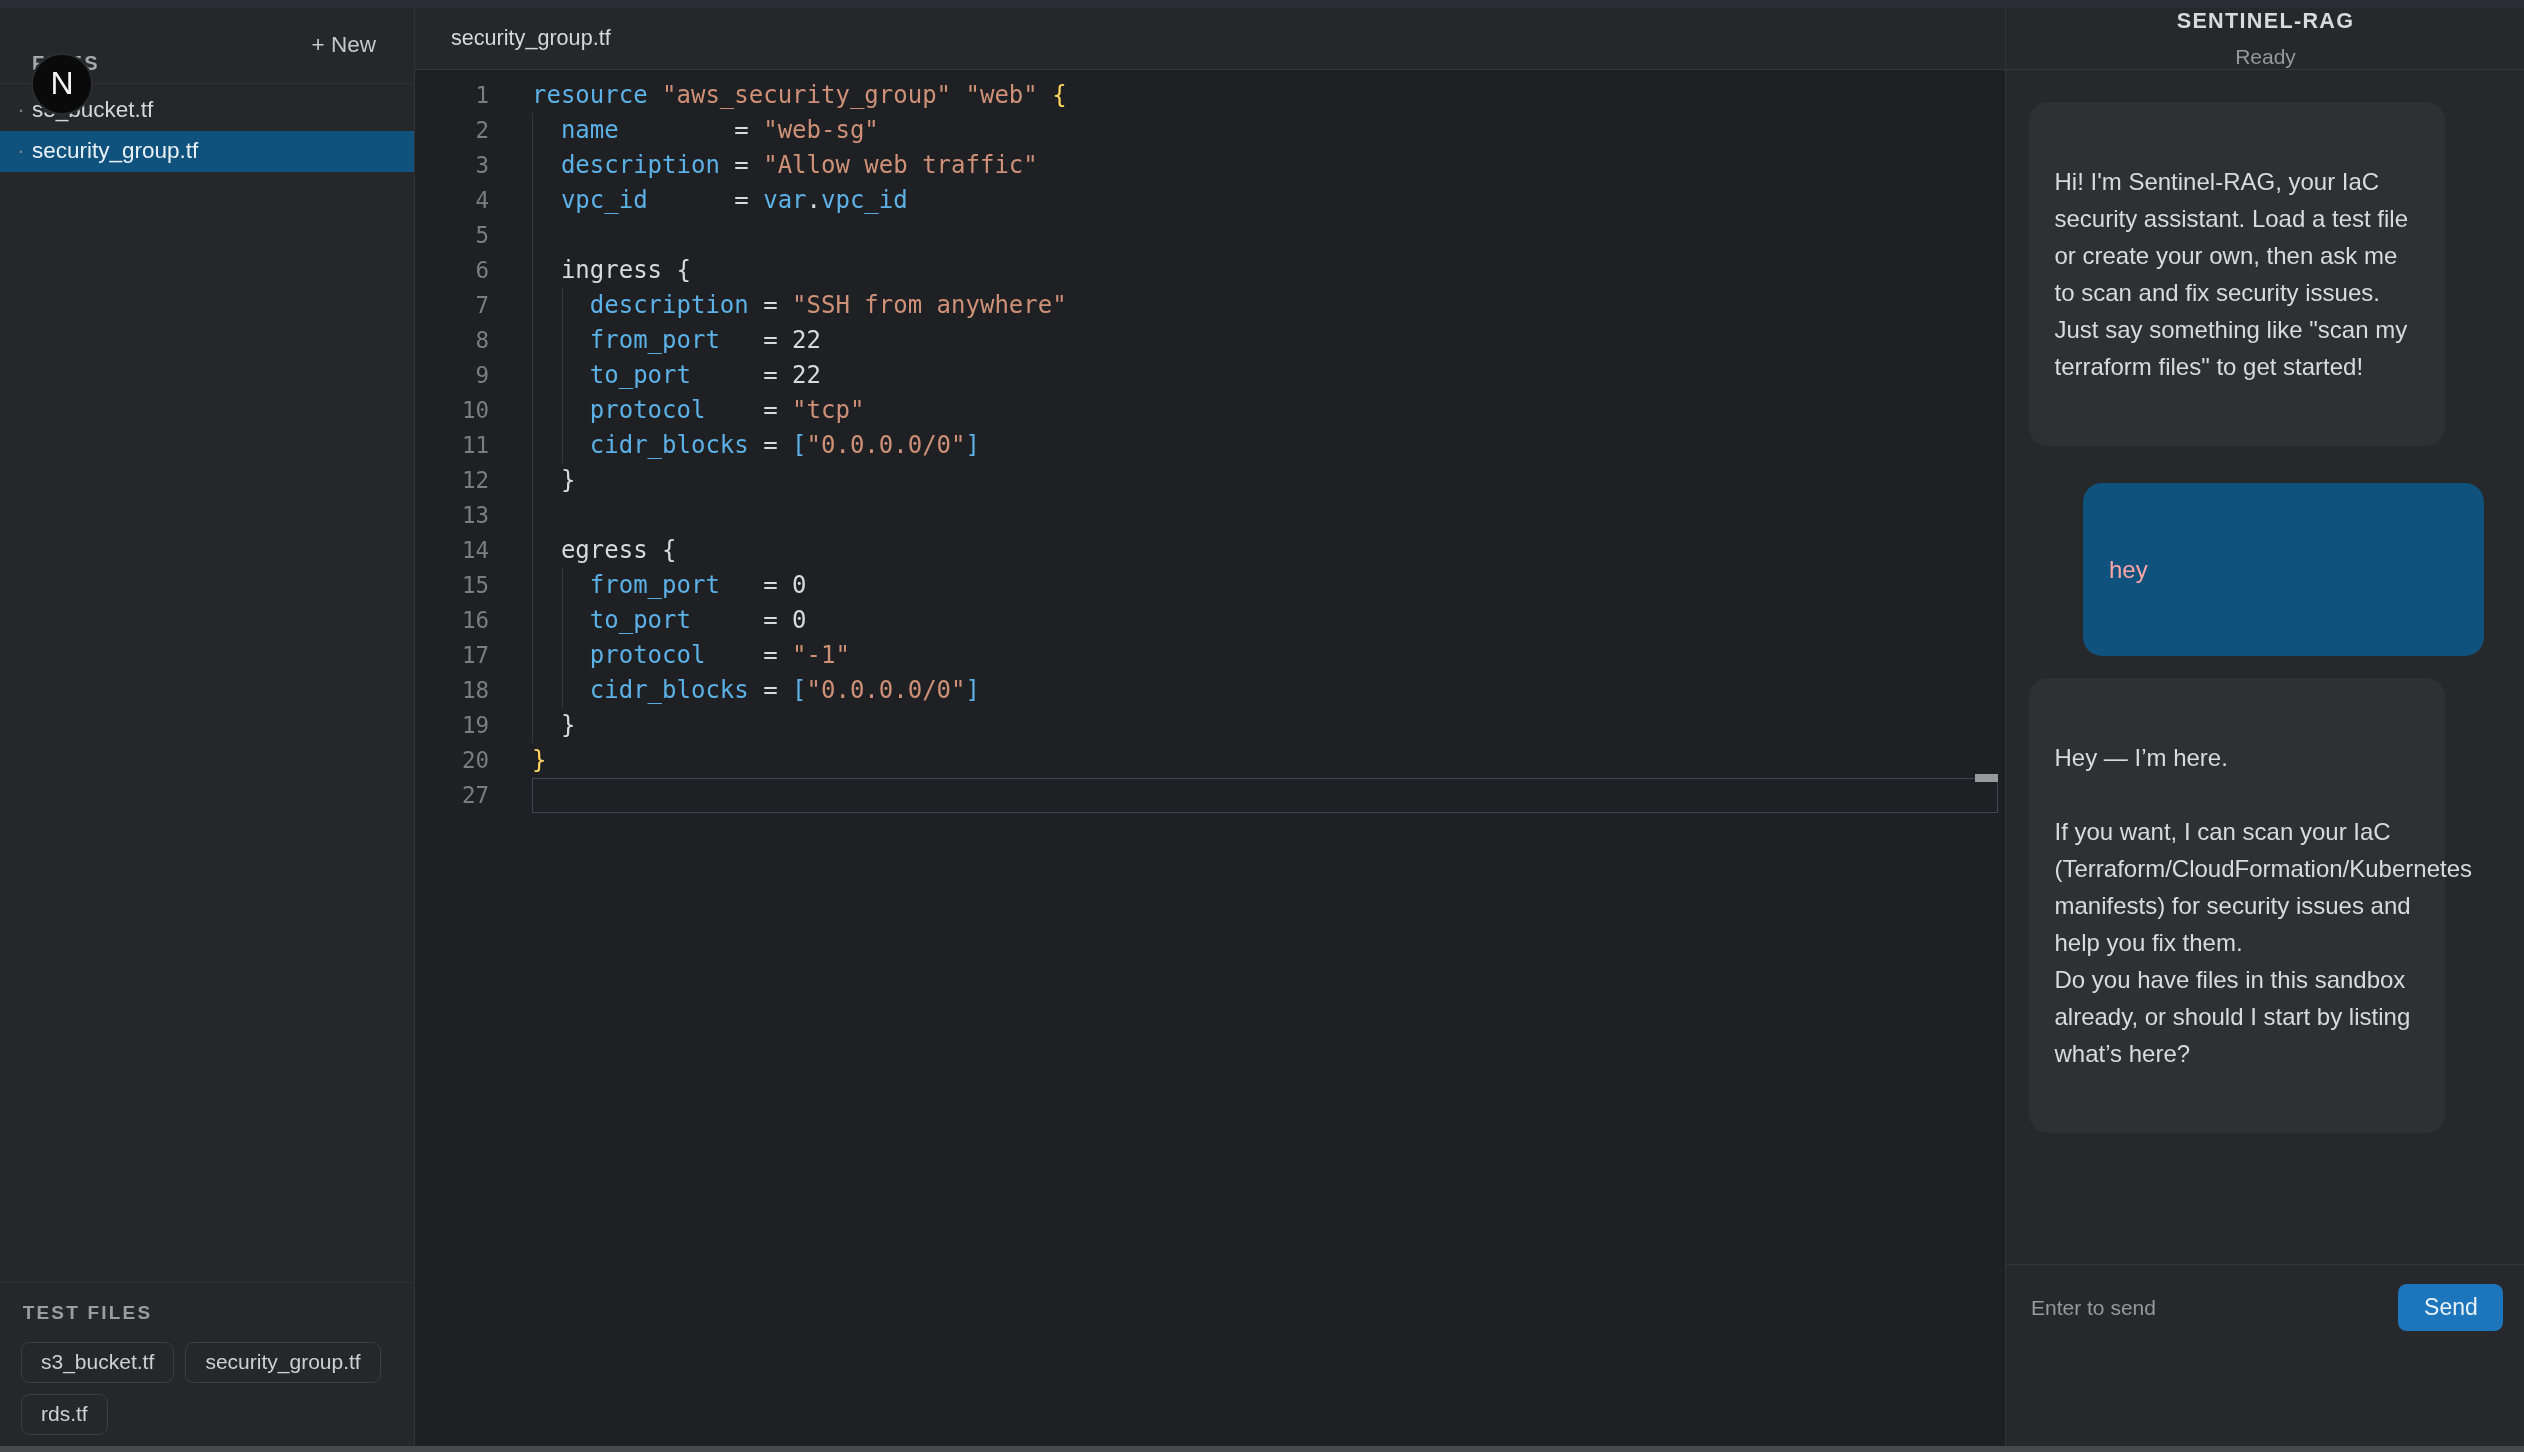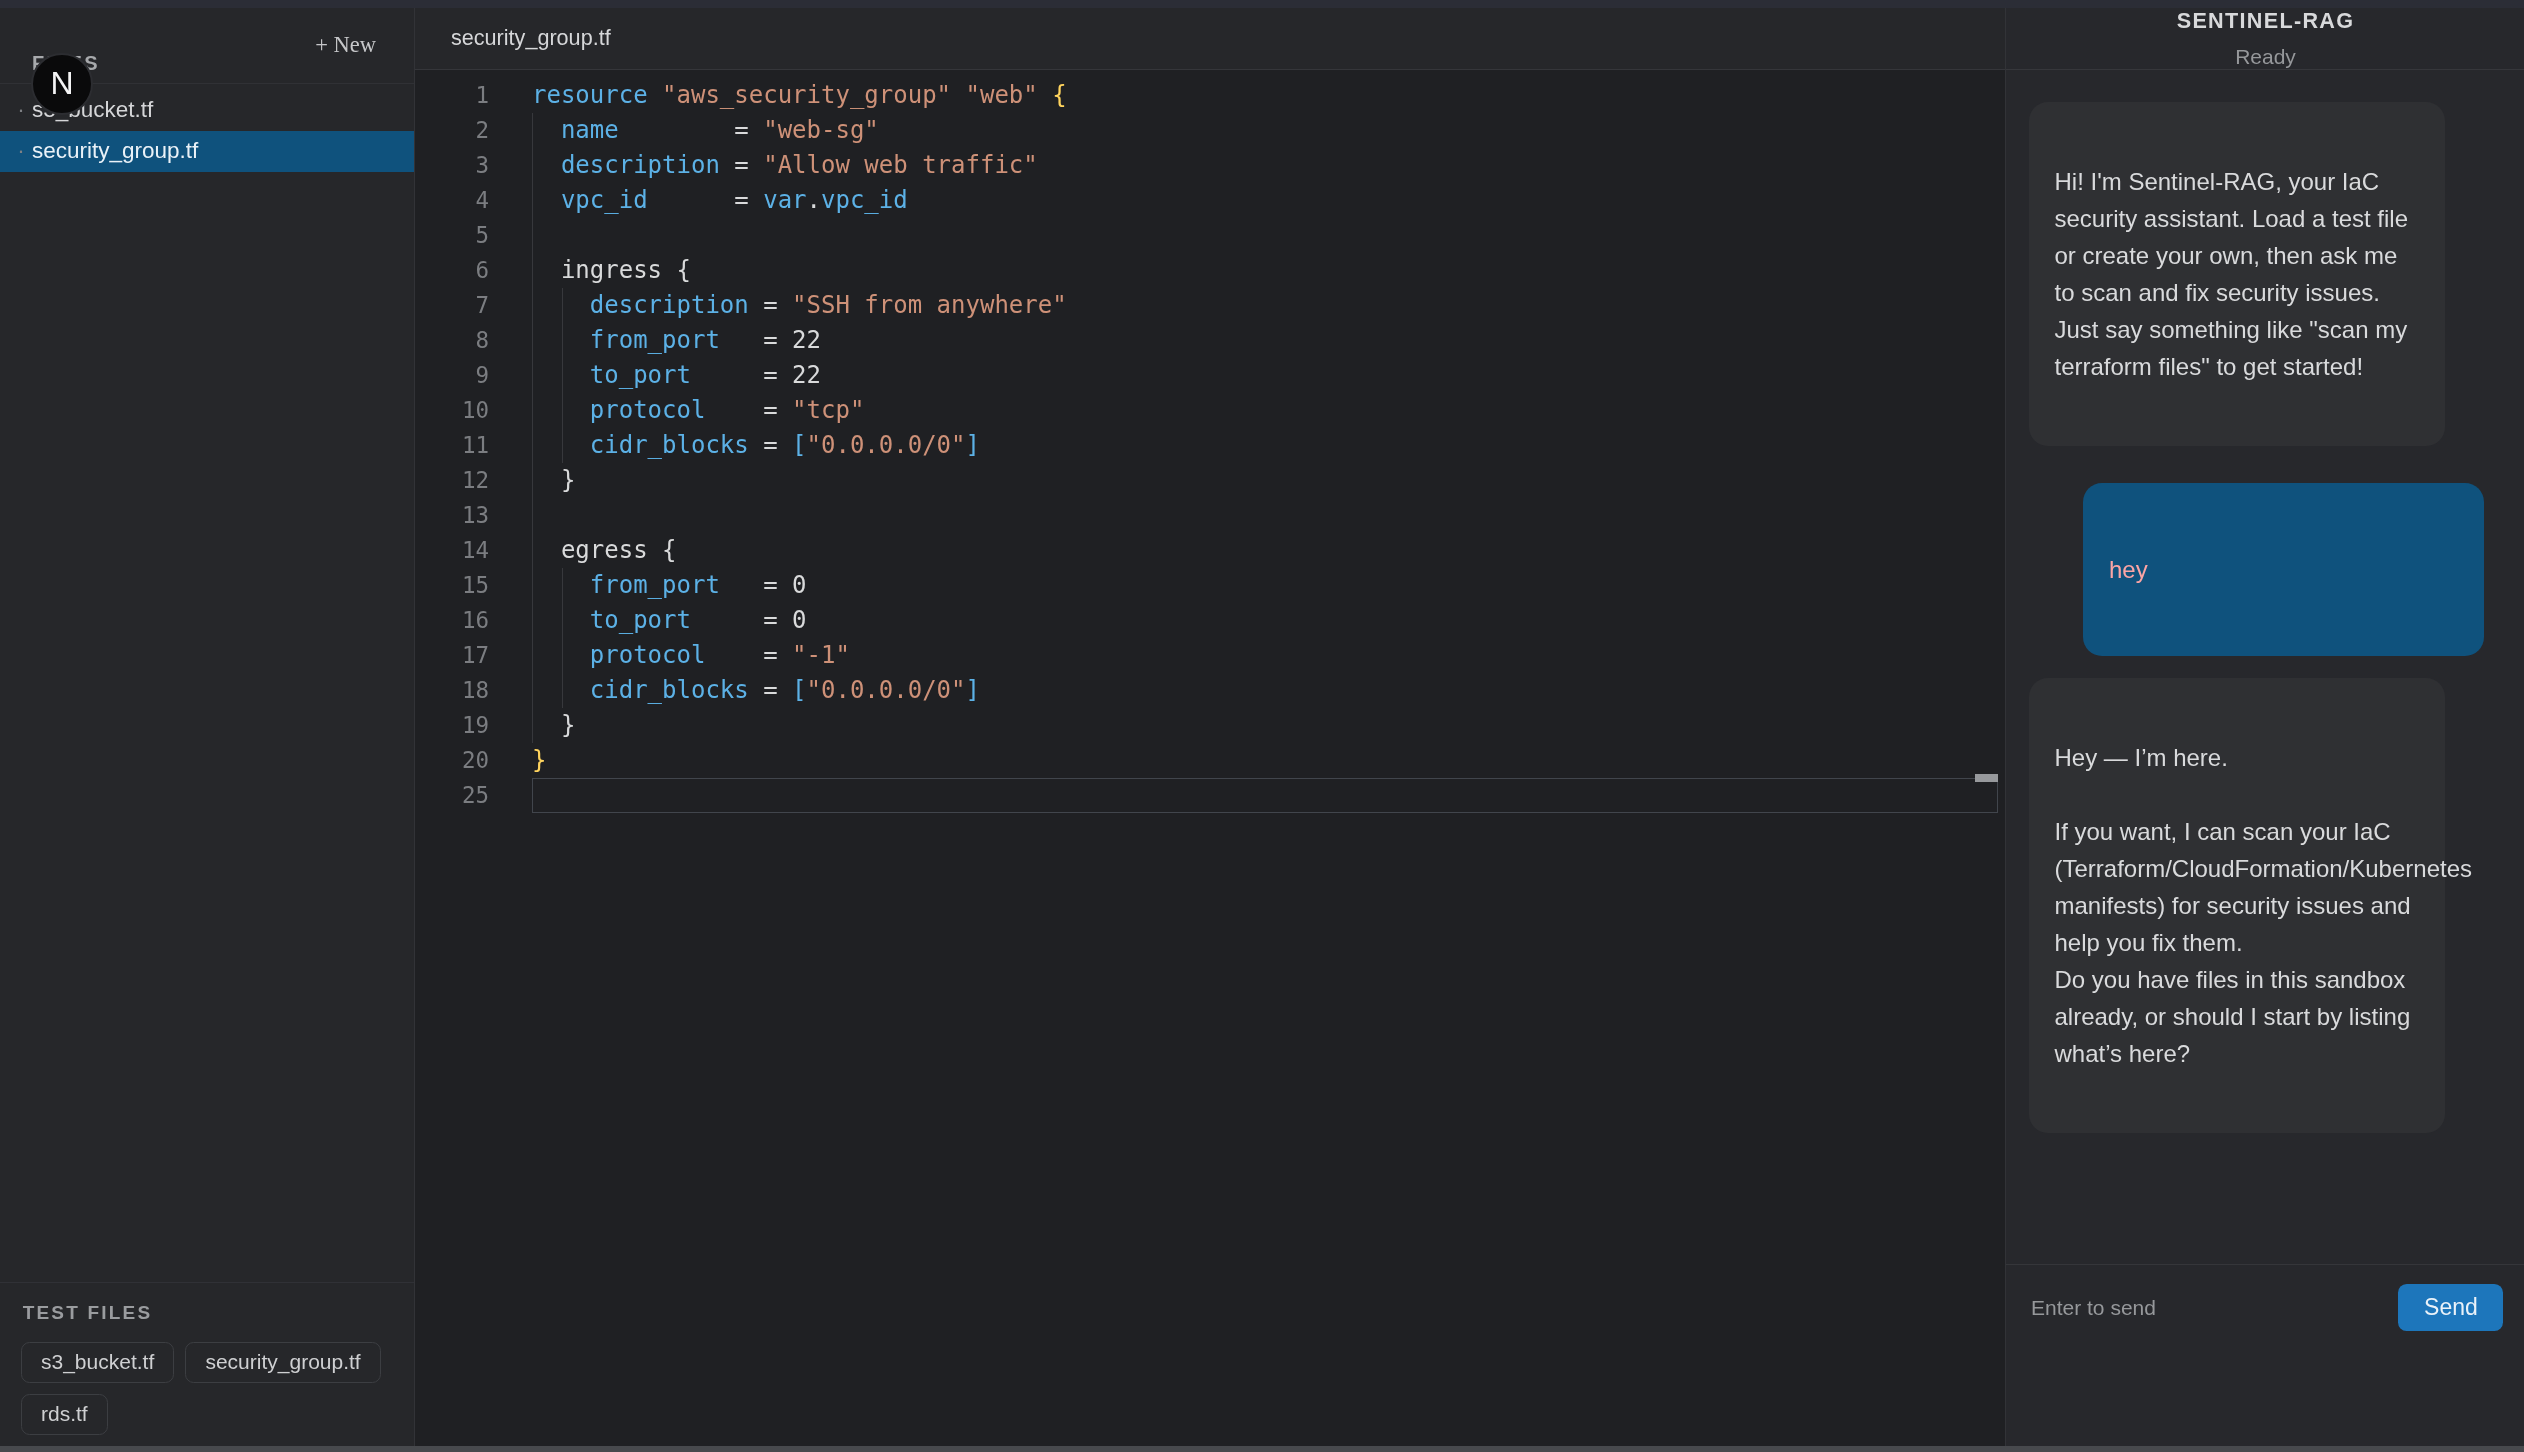--- a/index.html
+++ b/index.html
@@ -10,21 +10,21 @@
   
   .top-strip { position:absolute; left:0; top:0; width:100%; height:7.8px; background:#2b2d36; }
 
   
   .sidebar { position:absolute; left:0; top:7.8px; bottom:0; width:415px;
     background:#26272a; border-right:0.9px solid #323337; }
   .sb-header { height:76px; display:flex; align-items:center; justify-content:space-between;
     padding:0 38px 0 32px; border-bottom:0.9px solid #303135; }
   .sb-title { font-size:20px; font-weight:700; letter-spacing:2.2px; color:#a7a9ac;margin-top:36px; }
   .sb-new { font-size:22.5px; color:#c6c7c9; cursor:pointer; background:none; border:none;
-    font-family:Liberation Serif, serif; }
+    font-family:Liberation Sans, sans-serif; }
   .file-list { padding-top:6px; }
   .file-row { height:41px; display:flex; align-items:center; padding-left:17.3px;
     font-size:22.5px; color:#d5d6d8; cursor:pointer; }
   .file-row .dot { color:#7e8084; font-size:22.5px; width:14.7px; }
   .file-row.selected { background:#0f527d; color:#eaf2f8; }
   .logo-badge { position:absolute; left:31px; top:45px; width:62px; height:62px;
     border-radius:50%; background:#0a0a0b; border:2.6px solid #2c2d31;
     display:flex; align-items:center; justify-content:center;
     color:#f4f4f5; font-size:32px; font-weight:500; z-index:5; }
   .test-files { position:absolute; left:0; right:0; bottom:0; border-top:0.9px solid #303136;
@@ -149,21 +149,21 @@
           <div class="code-line"><span class="ln">11</span><span class="guide" style="left: 117px;"></span><span class="guide" style="left: 147px;"></span><span><span class="tk-pl">    </span><span class="tk-kw">cidr_blocks</span><span class="tk-pl"> = </span><span class="tk-kw">[</span><span class="tk-str">"0.0.0.0/0"</span><span class="tk-kw">]</span></span></div>
           <div class="code-line"><span class="ln">12</span><span class="guide" style="left: 117px;"></span><span><span class="tk-pl">  }</span></span></div>
           <div class="code-line"><span class="ln">13</span><span class="guide" style="left: 117px;"></span><span></span></div>
           <div class="code-line"><span class="ln">14</span><span class="guide" style="left: 117px;"></span><span><span class="tk-pl">  egress {</span></span></div>
           <div class="code-line"><span class="ln">15</span><span class="guide" style="left: 117px;"></span><span class="guide" style="left: 147px;"></span><span><span class="tk-pl">    </span><span class="tk-kw">from_port</span><span class="tk-pl">   = </span><span class="tk-num">0</span></span></div>
           <div class="code-line"><span class="ln">16</span><span class="guide" style="left: 117px;"></span><span class="guide" style="left: 147px;"></span><span><span class="tk-pl">    </span><span class="tk-kw">to_port</span><span class="tk-pl">     = </span><span class="tk-num">0</span></span></div>
           <div class="code-line"><span class="ln">17</span><span class="guide" style="left: 117px;"></span><span class="guide" style="left: 147px;"></span><span><span class="tk-pl">    </span><span class="tk-kw">protocol</span><span class="tk-pl">    = </span><span class="tk-str">"-1"</span></span></div>
           <div class="code-line"><span class="ln">18</span><span class="guide" style="left: 117px;"></span><span class="guide" style="left: 147px;"></span><span><span class="tk-pl">    </span><span class="tk-kw">cidr_blocks</span><span class="tk-pl"> = </span><span class="tk-kw">[</span><span class="tk-str">"0.0.0.0/0"</span><span class="tk-kw">]</span></span></div>
           <div class="code-line"><span class="ln">19</span><span class="guide" style="left: 117px;"></span><span><span class="tk-pl">  }</span></span></div>
           <div class="code-line"><span class="ln">20</span><span><span class="tk-brace">}</span></span></div>
-          <div class="code-line"><span class="ln">25</span><span></span><span class="cur-box"><span class="cur-dash"></span></span></div>
+          <div class="code-line"><span class="ln">27</span><span></span><span class="cur-box"><span class="cur-dash"></span></span></div>
         </div>
     </div>
   </main>
 
   <section class="chat">
     <div class="chat-header">
       <span class="chat-title">SENTINEL-RAG</span>
       <span class="chat-status">Ready</span>
     </div>
 

